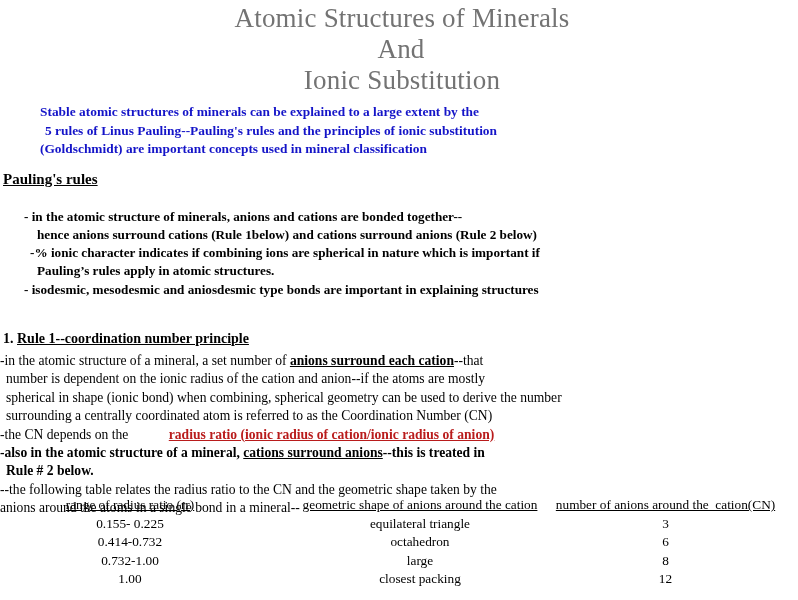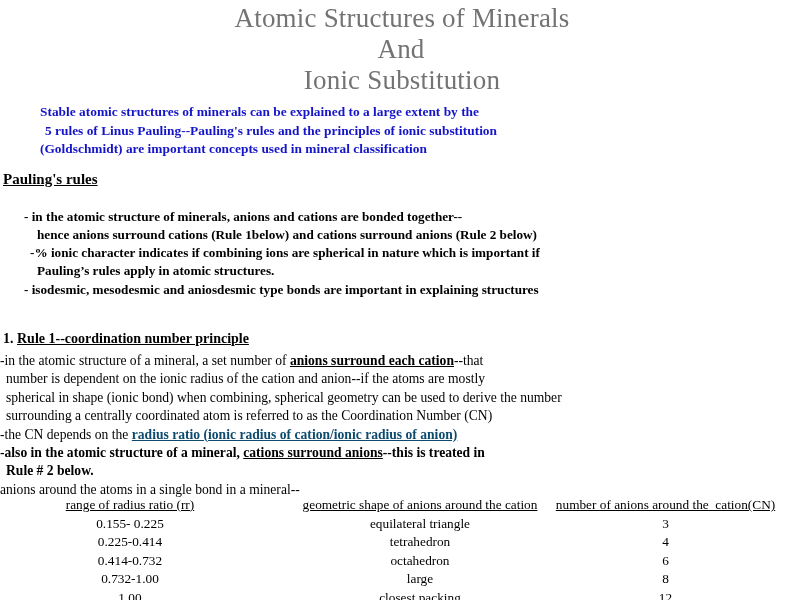--- a/index.html
+++ b/index.html
@@ -88,23 +88,24 @@
 
   .rule-body {
     font-size: 13.6px;
     line-height: 18.4px;
     margin-top: 4px;
   }
   .rule-body div { white-space: nowrap; }
   .rule-body .ind { padding-left: 6px; }
   .rule-body b.plain { font-weight: bold; text-decoration: underline; }
   .rule-body .bluelink {
-    color: #0c4a6e;
+    color: #b91c1c;
     font-weight: bold;
     text-decoration: underline;
+    margin-left: 37px;
   }
   .rule-body .boldline { font-weight: bold; }
   .rule-body .boldline .u { text-decoration: underline; }
 
   
   .rr-table {
     position: absolute;
     left: 0;
     top: 496px;
     width: 798px;
@@ -167,20 +168,21 @@
   </div>
 
   <div class="rule-body">
     <div><span>-in the atomic structure of a mineral, a set number of </span><b class="plain">anions surround each cation</b><span>--that</span></div>
     <div class="ind">number is dependent on the ionic radius of the cation and anion--if the atoms are mostly</div>
     <div class="ind">spherical in shape (ionic bond) when combining, spherical geometry can be used to derive the number</div>
     <div class="ind">surrounding a centrally coordinated atom is referred to as the Coordination Number (CN)</div>
     <div><span>-the CN depends on the </span><span class="bluelink">radius ratio (ionic radius of cation/ionic radius of anion)</span></div>
     <div class="boldline"><span>-also in the atomic structure of a mineral, </span><span class="u">cations surround anions</span><span>--this is treated in</span></div>
     <div class="boldline ind">Rule # 2 below.</div>
+    <div>--the following table relates the radius ratio to the CN and the geometric shape taken by the</div>
     <div>anions around the atoms in a single bond in a mineral--</div>
   </div>
 
   <table class="rr-table">
     <colgroup>
       <col class="c1">
         <col class="c2">
         <col class="c3">
     </colgroup>
     <thead>
@@ -190,25 +192,20 @@
         <th class="h3"><span>number of anions around the  cation(CN)</span></th>
       </tr>
     </thead>
     <tbody>
       <tr>
         <td class="c1v">0.155- 0.225</td>
         <td class="c2v">equilateral triangle</td>
         <td class="c3v">3</td>
       </tr>
       <tr>
-        <td class="c1v">0.225-0.414</td>
-        <td class="c2v">tetrahedron</td>
-        <td class="c3v">4</td>
-      </tr>
-      <tr>
         <td class="c1v">0.414-0.732</td>
         <td class="c2v">octahedron</td>
         <td class="c3v">6</td>
       </tr>
       <tr>
         <td class="c1v">0.732-1.00</td>
         <td class="c2v">large</td>
         <td class="c3v">8</td>
       </tr>
       <tr>

